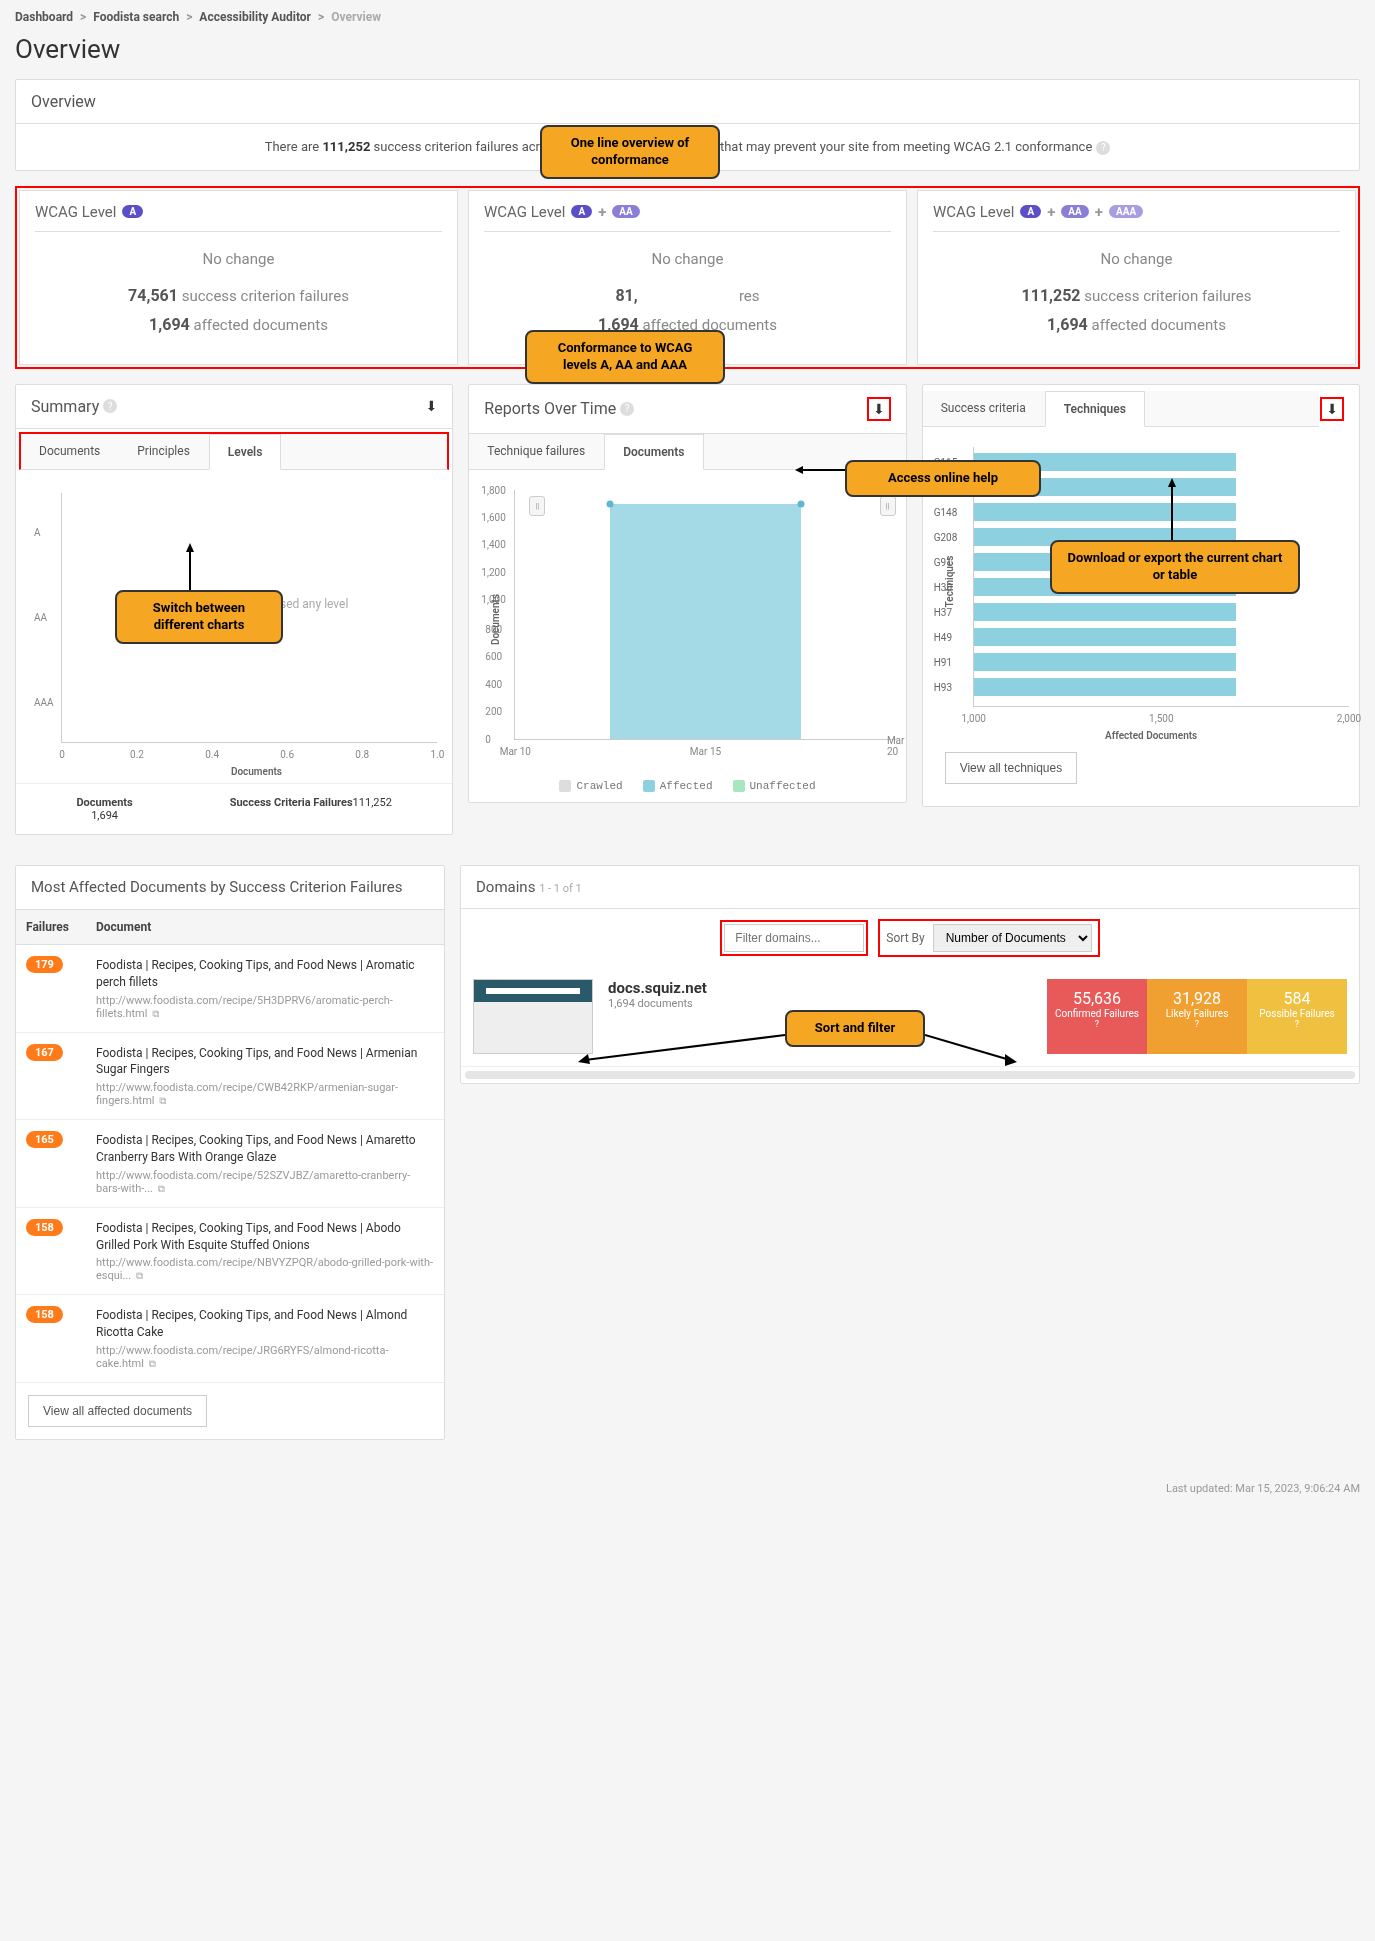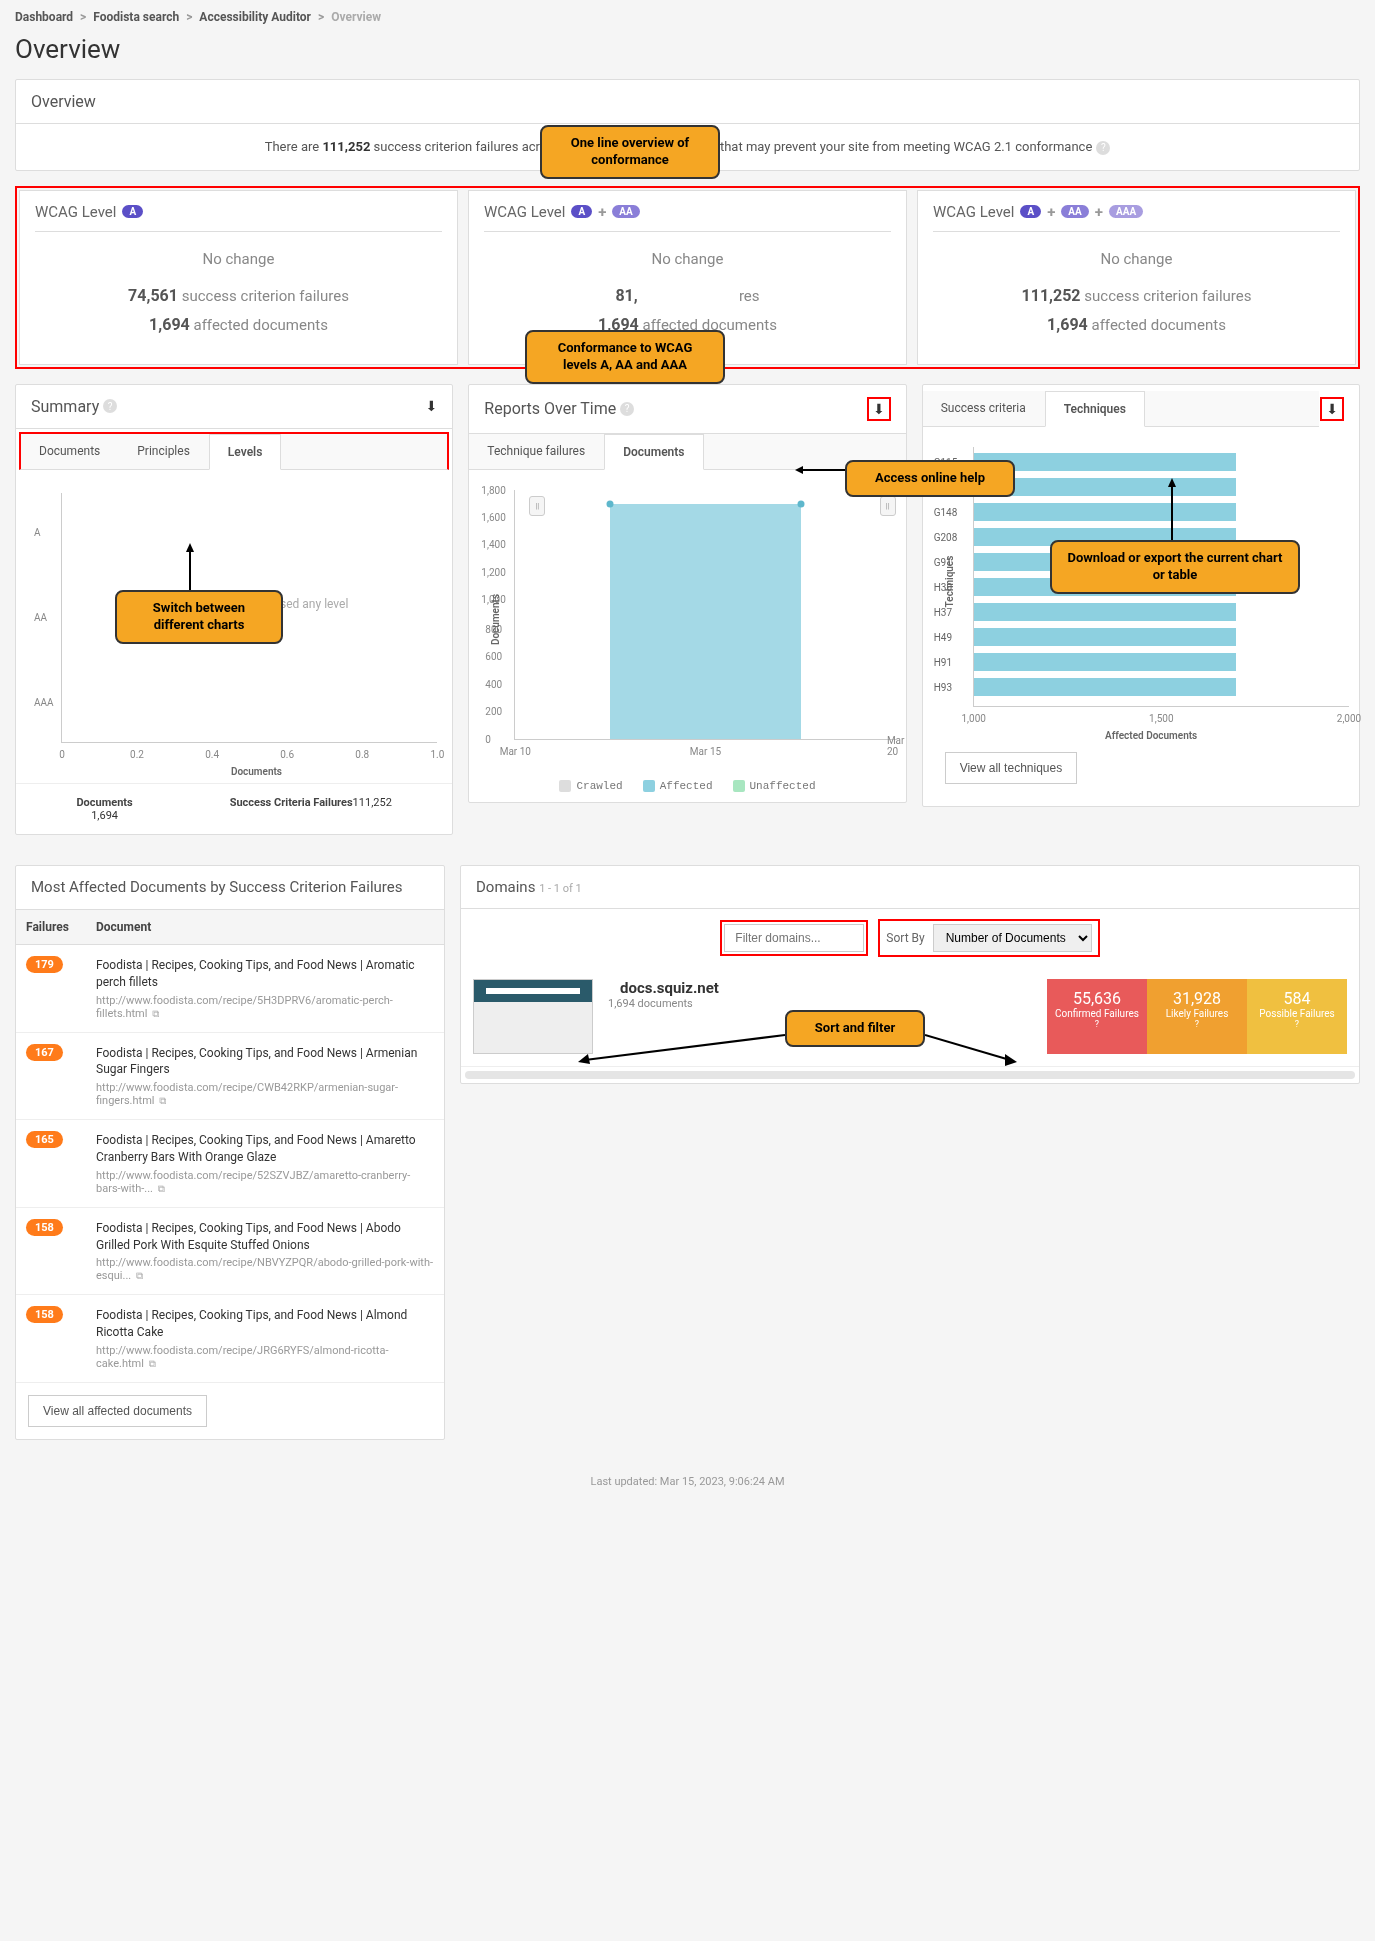--- a/index.html
+++ b/index.html
@@ -62,30 +62,30 @@
 .domains-header .sub { color: #aaa; font-size: 11px; }
 .filter-row { display: flex; align-items: center; justify-content: center; padding: 10px 12px; gap: 10px; }
 .filter-input { border: 1px solid #ccc; padding: 6px 10px; font-size: 12px; width: 140px; }
 .sort-by { display: flex; align-items: center; gap: 8px; font-size: 12px; color: #666; }
 .sort-select { border: 1px solid #ccc; padding: 5px 8px; font-size: 12px; }
 .domain-row { display: flex; align-items: stretch; padding: 12px; gap: 15px; border-bottom: 1px solid #eee; }
 .domain-thumb { width: 120px; height: 75px; background: #eee; border: 1px solid #ccc; flex-shrink: 0; position: relative; overflow: hidden; }
 .thumb-header { height: 22px; background: #2a5a6a; }
 .thumb-bar { position: absolute; top: 8px; left: 12px; right: 12px; height: 6px; background: #fff; }
 .domain-info { flex: 1; }
-.domain-name { font-size: 15px; font-weight: 700; color: #333; margin-left: 12px; }
+.domain-name { font-size: 15px; font-weight: 700; color: #333; }
 .domain-docs { font-size: 11px; color: #888; }
 .fail-boxes { display: flex; }
 .fail-box { width: 100px; text-align: center; padding: 10px 5px; color: #fff; }
 .fail-box .n { font-size: 16px; font-weight: 400; }
 .fail-box .t { font-size: 10px; }
 .fail-box.confirmed { background: #e85a5a; }
 .fail-box.likely { background: #f0a030; }
 .fail-box.possible { background: #f0c040; }
-.footer-ts { text-align: center; color: #999; font-size: 11px; margin-top: 20px; }
+.footer-ts { text-align: right; color: #999; font-size: 11px; margin-top: 27px; }
 .callout { position: absolute; background: #f5a623; border: 2px solid #333; border-radius: 8px; padding: 8px 14px; font-size: 13px; font-weight: 700; color: #000; text-align: center; z-index: 100; line-height: 1.3; }
 .arrow { position: absolute; z-index: 99; }
 .arrow-line { stroke: #000; stroke-width: 2; fill: none; }
 .arrow-head { fill: #000; }
 .panel-header-left { display: flex; align-items: center; }
 .dl-red { border: 2px solid red; padding: 2px 4px; }
 .scroll-handle { position: absolute; width: 16px; height: 20px; background: #f5f5f5; border: 1px solid #ccc; border-radius: 3px; font-size: 8px; display: flex; align-items: center; justify-content: center; color: #999; }
 </style>
 </head>
 <body>
@@ -380,21 +380,21 @@
         <div style="height:8px;background:#e5e5e5;margin:4px;border-radius:4px;"></div>
       </div>
     </div>
   </div>
 
   <div class="footer-ts">Last updated: Mar 15, 2023, 9:06:24 AM</div>
 
   <div class="callout" style="top:125px;left:540px;width:180px;">One line overview of conformance</div>
   <div class="callout" style="top:330px;left:525px;width:200px;">Conformance to WCAG levels A, AA and AAA</div>
   <div class="callout" style="top:590px;left:115px;width:168px;">Switch between different charts</div>
-  <div class="callout" style="top:460px;left:845px;width:170px;">Access online help</div>
+  <div class="callout" style="top:460px;left:845px;width:196px;">Access online help</div>
   <div class="callout" style="top:540px;left:1050px;width:250px;">Download or export the current chart or table</div>
   <div class="callout" style="top:1010px;left:785px;width:140px;">Sort and filter</div>
 
   <svg class="arrow" style="top:460px;left:790px;width:60px;height:20px;">
       <line x1="55" y1="10" x2="10" y2="10" class="arrow-line"></line>
       <polygon points="5,10 13,6 13,14" class="arrow-head"></polygon>
     </svg>
   <svg class="arrow" style="top:475px;left:1160px;width:30px;height:70px;">
       <line x1="12" y1="65" x2="12" y2="10" class="arrow-line"></line>
       <polygon points="12,3 8,12 16,12" class="arrow-head"></polygon>

